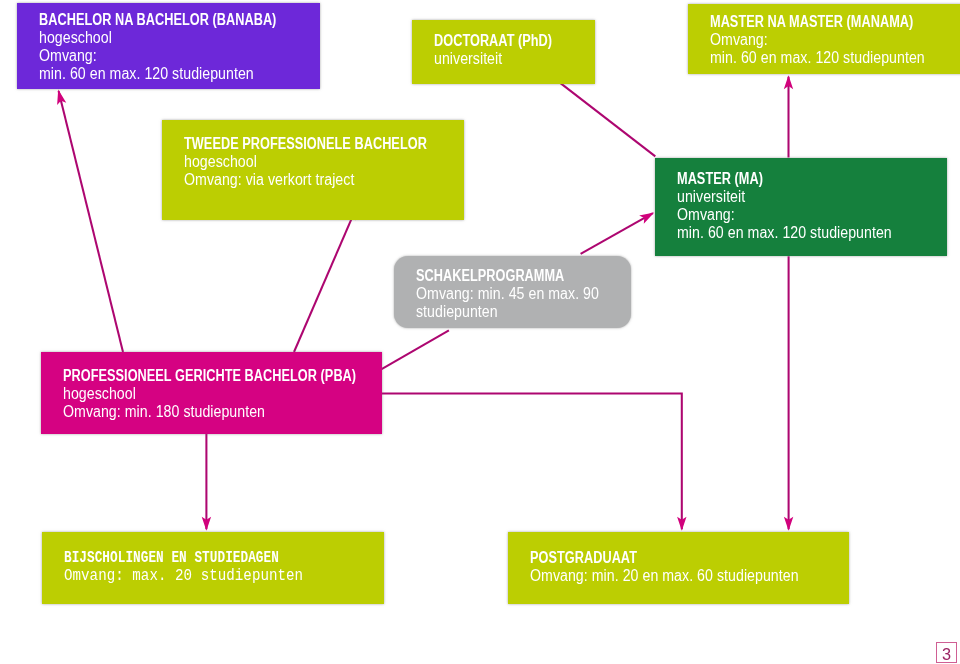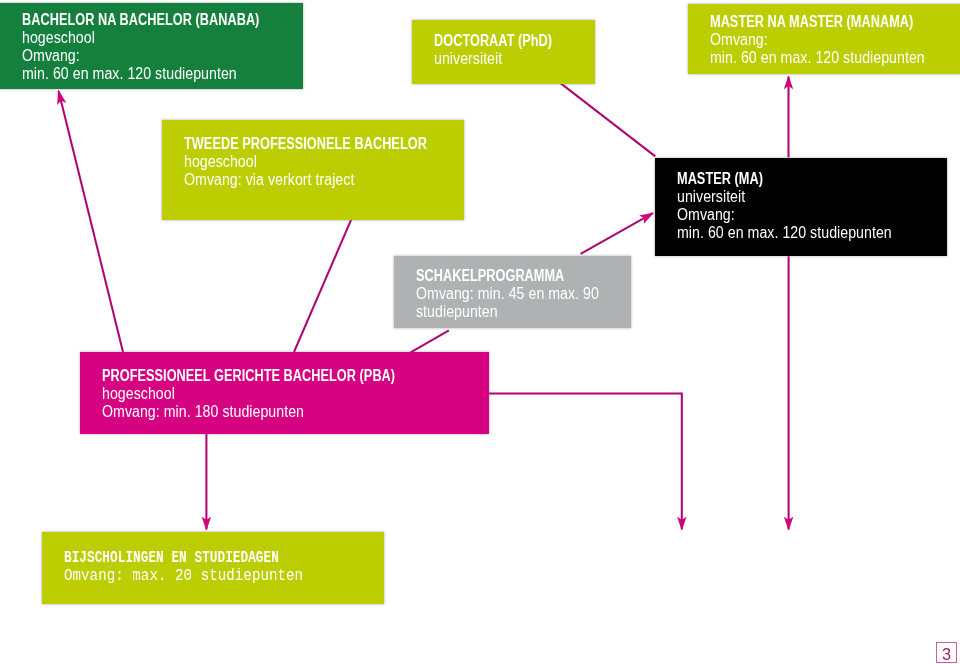--- a/index.html
+++ b/index.html
@@ -38,21 +38,21 @@
   <path class="ah" d="M58.20,89.60 L66.26,102.65 L60.93,100.66 L57.13,104.90 Z"></path>
   <path class="ah" d="M357.40,205.30 L355.90,220.56 L352.87,215.75 L347.28,216.82 Z"></path>
   <path class="ah" d="M543.40,70.00 L557.84,75.18 L552.43,76.94 L552.10,82.63 Z"></path>
   <path class="ah" d="M654.20,212.40 L643.79,223.66 L644.28,217.99 L639.17,215.48 Z"></path>
   <path class="ah" d="M788.50,75.20 L793.20,89.20 L788.50,86.12 L783.80,89.20 Z"></path>
   <path class="ah" d="M788.60,530.70 L783.90,516.70 L788.60,519.78 L793.30,516.70 Z"></path>
   <path class="ah" d="M681.80,530.70 L677.10,516.70 L681.80,519.78 L686.50,516.70 Z"></path>
   <path class="ah" d="M206.40,530.70 L201.70,516.70 L206.40,519.78 L211.10,516.70 Z"></path>
 </svg>
 
-<div class="node" id="n-banaba" style="left:0;top:3px;width:303px;height:86px;background:#15803d;">
+<div class="node" id="n-banaba" style="left:17px;top:3px;width:303px;height:86px;background:#6d28d9;">
   <div class="ttl" style="position:absolute;left:22px;top:8.50px;">BACHELOR NA BACHELOR (BANABA)</div>
   <div class="ln" style="position:absolute;left:22px;top:26.50px;">hogeschool</div>
   <div class="ln" style="position:absolute;left:22px;top:44.50px;">Omvang:</div>
   <div class="ln" style="position:absolute;left:22px;top:62.50px;">min. 60 en max. 120 studiepunten</div>
 </div>
 
 <div class="node" id="n-doctoraat" style="left:412px;top:20px;width:183px;height:64px;background:#bcce02;">
   <div class="ttl" style="position:absolute;left:22px;top:13.00px;">DOCTORAAT (PhD)</div>
   <div class="ln" style="position:absolute;left:22px;top:31.00px;">universiteit</div>
 </div>
@@ -62,40 +62,44 @@
   <div class="ln" style="position:absolute;left:22px;top:28.40px;">Omvang:</div>
   <div class="ln" style="position:absolute;left:22px;top:46.40px;">min. 60 en max. 120 studiepunten</div>
 </div>
 
 <div class="node" id="n-tweede" style="left:162px;top:120px;width:302px;height:100px;background:#bcce02;">
   <div class="ttl" style="position:absolute;left:22px;top:16.10px;">TWEEDE PROFESSIONELE BACHELOR</div>
   <div class="ln" style="position:absolute;left:22px;top:34.10px;">hogeschool</div>
   <div class="ln" style="position:absolute;left:22px;top:52.10px;">Omvang: via verkort traject</div>
 </div>
 
-<div class="node" id="n-master" style="left:655px;top:158px;width:292px;height:98px;background:#000000;text-decoration:underline;">
+<div class="node" id="n-master" style="left:655px;top:158px;width:292px;height:98px;background:#15803d;text-decoration:underline;">
   <div class="ttl" style="position:absolute;left:22px;top:13.20px;">MASTER (MA)</div>
   <div class="ln" style="position:absolute;left:22px;top:31.20px;">universiteit</div>
   <div class="ln" style="position:absolute;left:22px;top:49.20px;">Omvang:</div>
   <div class="ln" style="position:absolute;left:22px;top:67.20px;">min. 60 en max. 120 studiepunten</div>
 </div>
 
-<div class="node" id="n-schakel" style="left:394px;top:256px;width:237px;height:72px;background:#b0b1b2;">
+<div class="node" id="n-schakel" style="left:394px;top:256px;width:237px;height:72px;background:#b0b1b2;border-radius:14px;">
   <div class="ttl" style="position:absolute;left:22px;top:12.20px;">SCHAKELPROGRAMMA</div>
   <div class="ln" style="position:absolute;left:22px;top:30.20px;">Omvang: min. 45 en max. 90</div>
   <div class="ln" style="position:absolute;left:22px;top:48.20px;">studiepunten</div>
 </div>
 
-<div class="node" id="n-pba" style="left:41px;top:352px;width:409px;height:82px;background:#d50282;margin-left:39px;">
+<div class="node" id="n-pba" style="left:41px;top:352px;width:341px;height:82px;background:#d50282;">
   <div class="ttl" style="position:absolute;left:22px;top:15.50px;">PROFESSIONEEL GERICHTE BACHELOR (PBA)</div>
   <div class="ln" style="position:absolute;left:22px;top:33.50px;">hogeschool</div>
   <div class="ln" style="position:absolute;left:22px;top:51.50px;">Omvang: min. 180 studiepunten</div>
 </div>
 
 <div class="node" id="n-bijscholingen" style="left:42px;top:532px;width:342px;height:72px;background:#bcce02;font-family:Liberation Mono, monospace;">
   <div class="ttl" style="position:absolute;left:22px;top:17.80px;">BIJSCHOLINGEN EN STUDIEDAGEN</div>
   <div class="ln" style="position:absolute;left:22px;top:35.80px;">Omvang: max. 20 studiepunten</div>
 </div>
 
+<div class="node" id="n-postgraduaat" style="left:508px;top:532px;width:341px;height:72px;background:#bcce02;">
+  <div class="ttl" style="position:absolute;left:22px;top:17.80px;">POSTGRADUAAT</div>
+  <div class="ln" style="position:absolute;left:22px;top:35.80px;">Omvang: min. 20 en max. 60 studiepunten</div>
+</div>
 
 <div class="pagebox" style="left:936px;top:642px;width:21px;height:21px;"><span>3</span></div>
 
 </div>
 
 </body></html>

